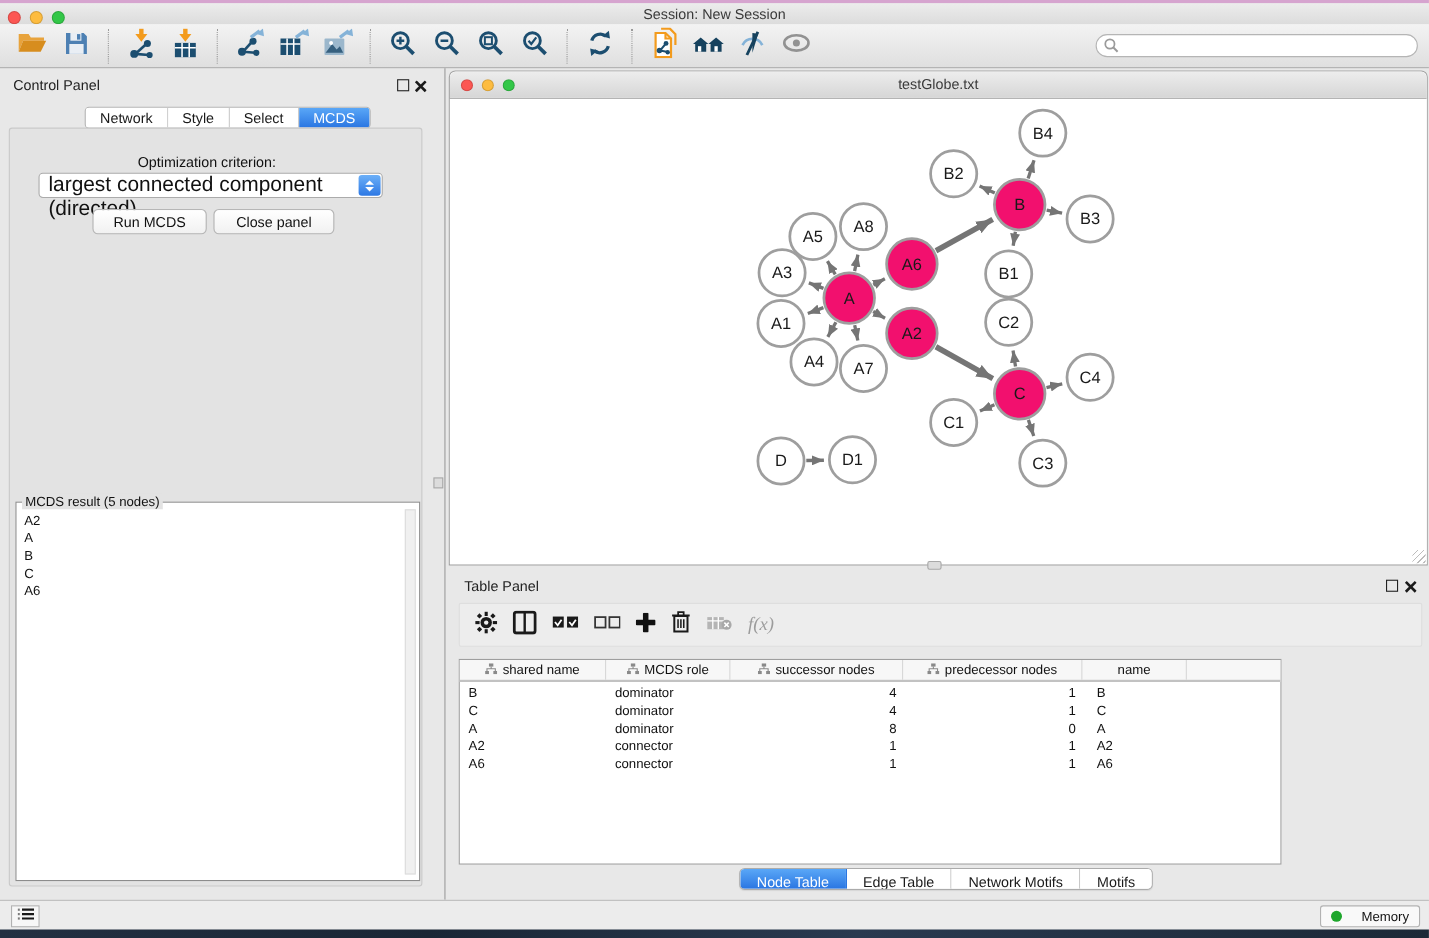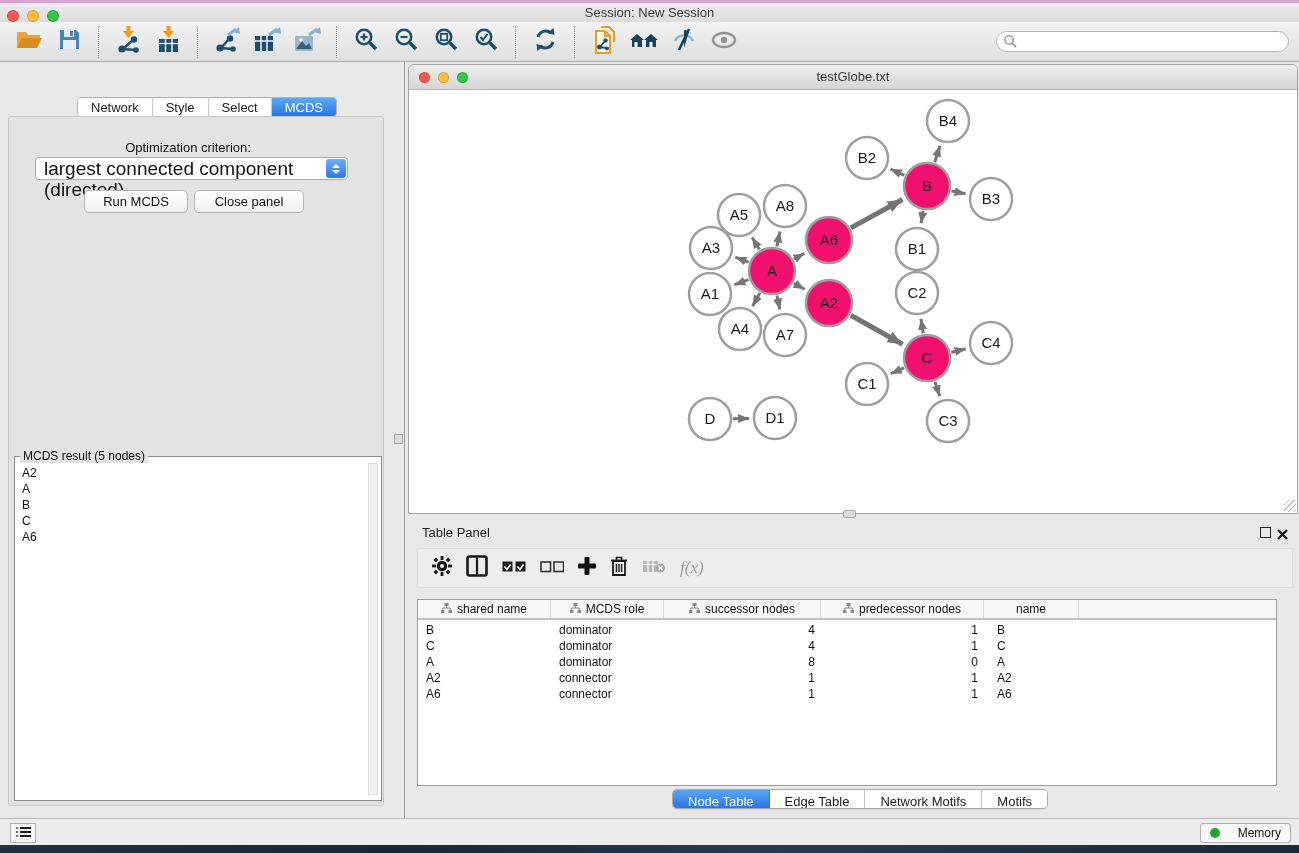--- a/index.html
+++ b/index.html
@@ -94,21 +94,21 @@
     background:repeating-linear-gradient(135deg, transparent 0 3px, #bdbdbd 3px 4px); }
 
   
   #table-panel { left:405px; top:518px; width:894px; height:300px; }
   #tp-float { left:855px; } #tp-close { left:872px; }
   #tp-toolbar { position:absolute; left:12px; top:30px; width:876px; height:40px;
     background:#ededed; border:1px solid #dedede; border-radius:2px;
     display:flex; align-items:center; gap:14px; padding:0 14px; }
   .fx { font-family:"Liberation Serif", serif; font-style:italic; font-size:17px; color:#9c9c9c; }
 
-  #node-table { position:absolute; left:12px; top:81px; width:860px; height:187px;
+  #node-table { position:absolute; left:12px; top:81px; width:748px; height:187px;
     background:#fff; border:1px solid #9e9e9e; }
   #nt-header { position:absolute; left:0; top:0; width:100%; height:20px; background:#f7f7f7;
     border-bottom:2px solid #c2c2c2; display:flex; }
   .hcell { height:100%; border-right:1px solid #d8d8d8; display:flex; align-items:center;
     justify-content:center; gap:5px; font-size:12px; color:#111; }
   .hcell .tree { flex:0 0 auto; }
   #nt-rows { position:absolute; left:0; top:22px; width:100%; }
   .trow { display:flex; height:16px; line-height:16px; font-size:12px; color:#111; }
   .tcell { overflow:hidden; white-space:nowrap; }
   .c0 { width:133px; padding-left:8px; }
@@ -332,20 +332,31 @@
     <span id="search-icon">
       <svg width="15" height="15" viewBox="0 0 15 15">
           <circle cx="6" cy="6" r="4.2" fill="none" stroke="#9a9a9a" stroke-width="1.6"></circle>
           <line x1="9.2" y1="9.2" x2="13" y2="13" stroke="#9a9a9a" stroke-width="1.8"></line>
         </svg></span>
     <input id="search-input" value="" style="">
   </div>
 </div>
 
 <div id="control-panel" class="abs">
+  <div class="panel-head">
+    <span class="panel-title">Control Panel</span>
+    <span id="cp-float" class="float-btn"></span>
+    <span id="cp-close" class="close-btn">
+      <svg width="11" height="11" viewBox="0 0 11 11">
+          <g stroke="#1a1a1a" stroke-width="2.4">
+            <line x1="1" y1="1" x2="10" y2="10"></line>
+            <line x1="10" y1="1" x2="1" y2="10"></line>
+          </g>
+        </svg></span>
+  </div>
   <div id="cp-tabs" class="abs">
     <span class="seg">Network</span>
     <span class="seg">Style</span>
     <span class="seg">Select</span>
     <span class="seg sel">MCDS</span>
   </div>
   <div id="cp-body" class="abs"></div>
   <div id="opt-label" class="abs">Optimization criterion:</div>
   <div id="opt-select" class="abs">
     <span>largest connected component (directed)</span>

